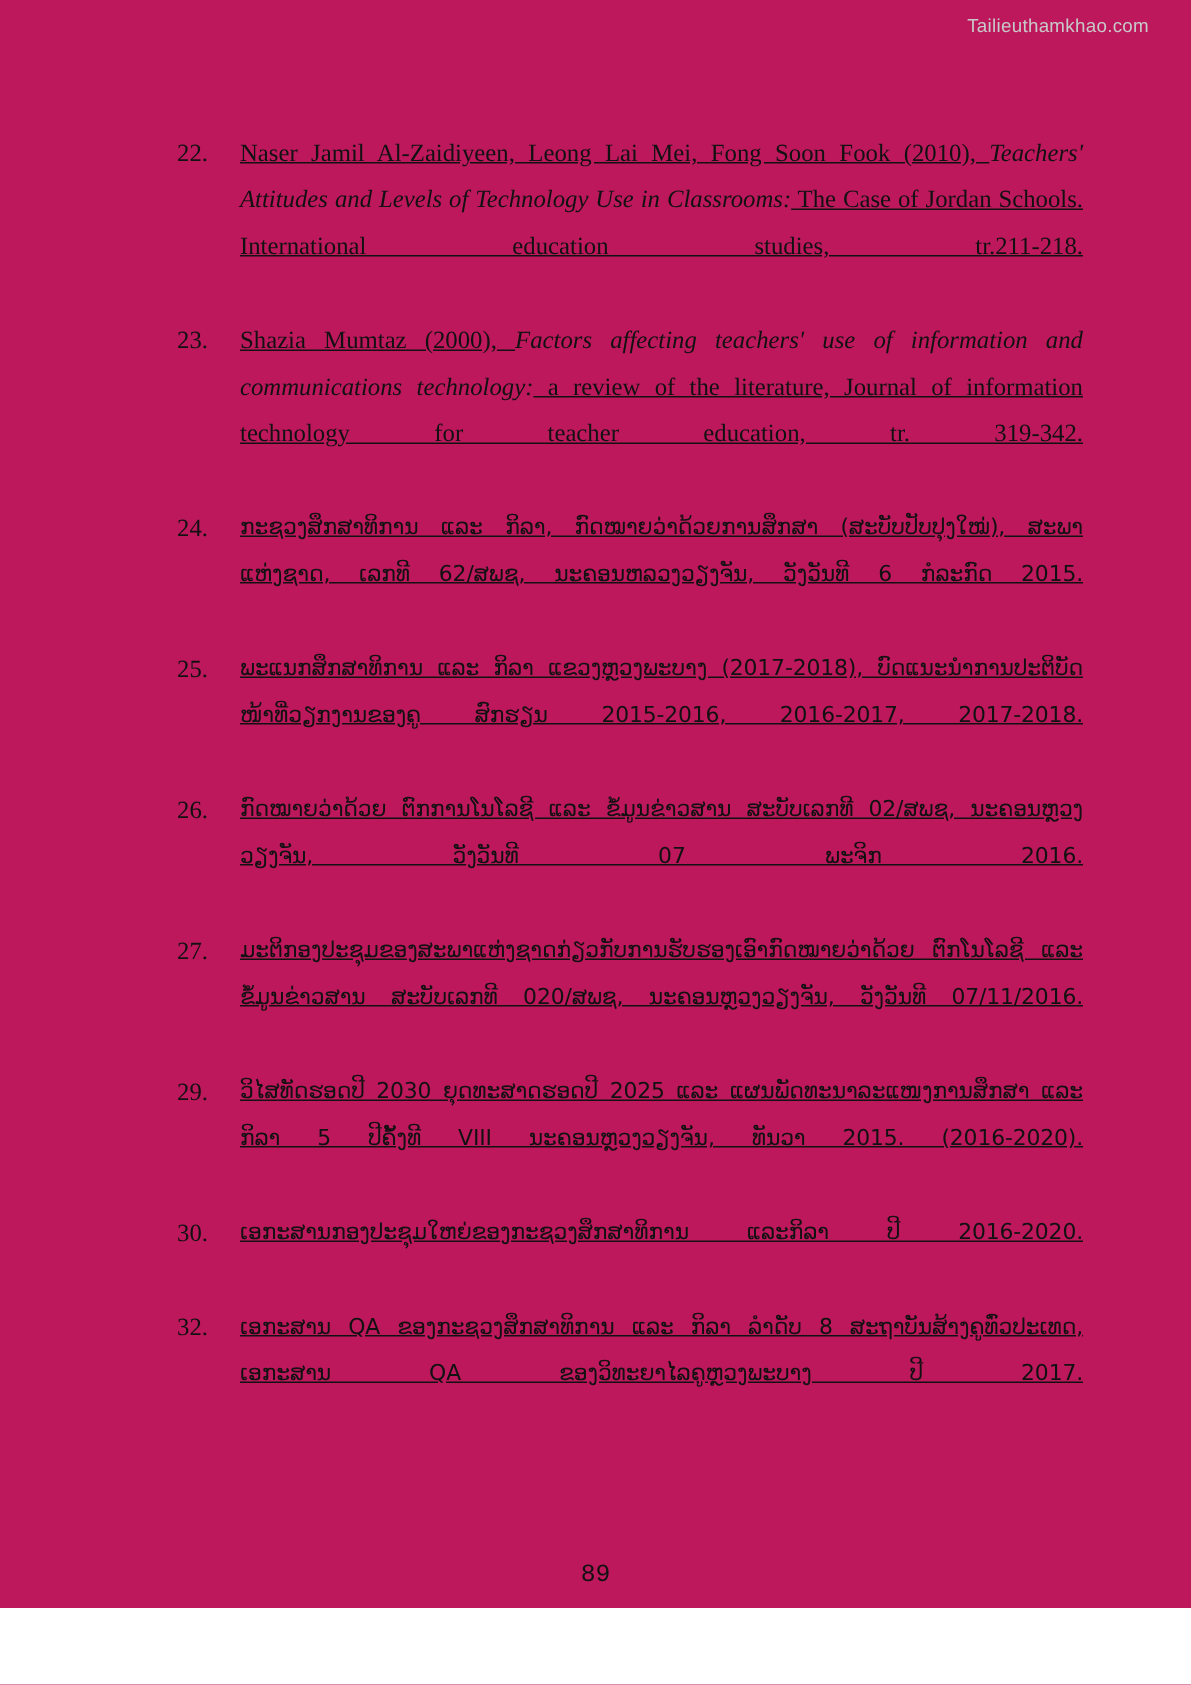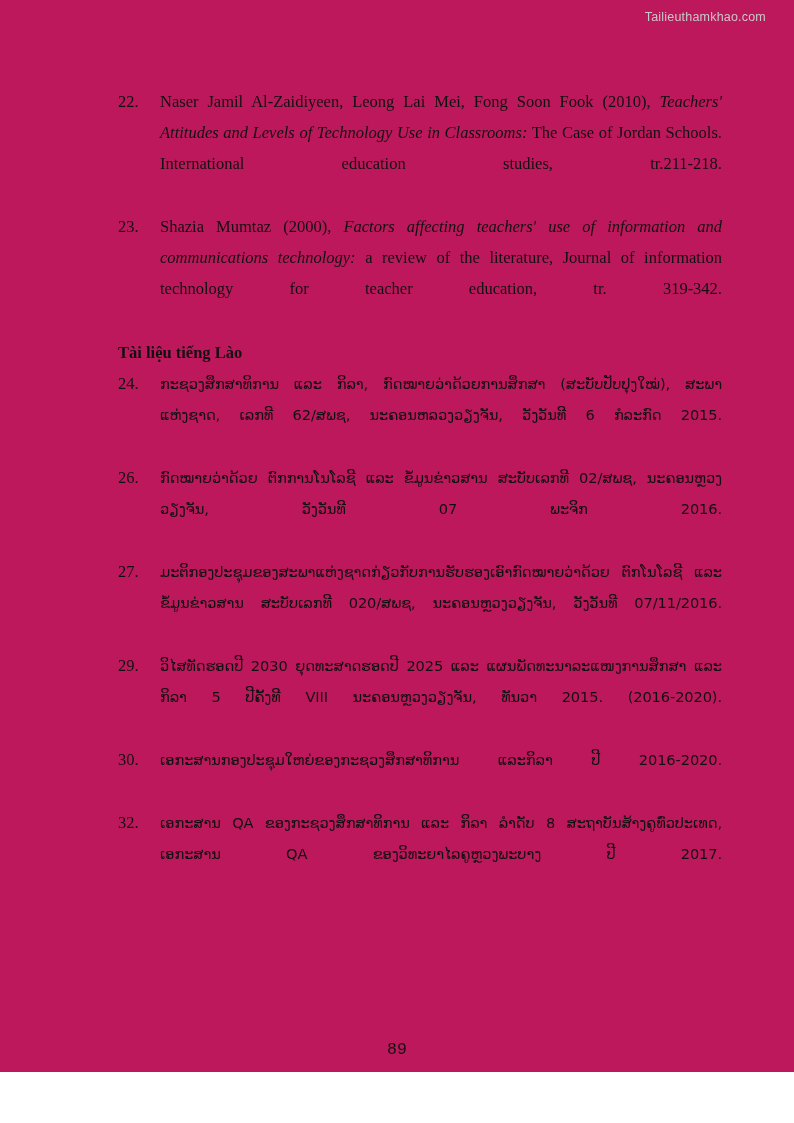--- a/index.html
+++ b/index.html
@@ -54,21 +54,21 @@
     text-align: justify;
     text-justify: inter-word;
     hyphens: none;
   }
   .ref-body.lao {
     font-family: "DejaVu Sans", "Liberation Sans", sans-serif;
     font-size: 14.6px;
     line-height: 31px;
     letter-spacing: -0.1px;
   }
-  .ref-body > span { display: inline; }
+  .ref-body > span { display: inline; text-decoration: underline; }
   i.it {
     font-style: italic;
   }
   .section-head {
     font-size: 16.5px;
     line-height: 31px;
     font-weight: bold;
     margin: 2px 0 0 0;
     text-align: left;
   }
@@ -98,24 +98,27 @@
   <div class="content">
 
   <div class="ref">
         <div class="ref-num">22.</div>
         <div class="ref-body"><span>Naser Jamil Al-Zaidiyeen, Leong Lai Mei, Fong Soon Fook (2010), </span><i class="it">Teachers' Attitudes and Levels of Technology Use in Classrooms:</i><span> The Case of Jordan Schools. International education studies, tr.211-218.</span></div>
       </div>
       <div class="ref">
         <div class="ref-num">23.</div>
         <div class="ref-body"><span> Shazia Mumtaz (2000), </span><i class="it">Factors affecting teachers' use of information and communications technology:</i><span> a review of the literature, Journal of information technology for teacher education, tr. 319-342.</span></div>
       </div>
-      <div class="section-head">Tài liệu tiếng Lào</div>
       <div class="ref">
         <div class="ref-num">24.</div>
         <div class="ref-body lao"><span>ກະຊວງສຶກສາທິການ ແລະ ກິລາ, ກົດໝາຍວ່າດ້ວຍການສຶກສາ (ສະບັບປັບປຸງໃໝ່), ສະພາແຫ່ງຊາດ, ເລກທີ 62/ສພຊ, ນະຄອນຫລວງວຽງຈັນ, ວັງວັນທີ 6 ກໍລະກົດ 2015.</span></div>
+      </div>
+      <div class="ref">
+        <div class="ref-num">25.</div>
+        <div class="ref-body lao"><span>ພະແນກສຶກສາທິການ ແລະ ກິລາ ແຂວງຫຼວງພະບາງ (2017-2018), ບົດແນະນໍາການປະຕິບັດໜ້າທີ່ວຽກງານຂອງຄູ ສົກຮຽນ 2015-2016, 2016-2017, 2017-2018.</span></div>
       </div>
       <div class="ref">
         <div class="ref-num">26.</div>
         <div class="ref-body lao"><span>ກົດໝາຍວ່າດ້ວຍ ຕົກການໂນໂລຊີ ແລະ ຂໍ້ມູນຂ່າວສານ ສະບັບເລກທີ 02/ສພຊ, ນະຄອນຫຼວງວຽງຈັນ, ວັງວັນທີ 07 ພະຈິກ 2016.</span></div>
       </div>
       <div class="ref">
         <div class="ref-num">27.</div>
         <div class="ref-body lao"><span>ມະຕິກອງປະຊຸມຂອງສະພາແຫ່ງຊາດກ່ຽວກັບການຮັບຮອງເອົາກົດໝາຍວ່າດ້ວຍ ຕົກໂນໂລຊີ ແລະ ຂໍ້ມູນຂ່າວສານ ສະບັບເລກທີ 020/ສພຊ, ນະຄອນຫຼວງວຽງຈັນ, ວັງວັນທີ 07/11/2016.</span></div>
       </div>
       <div class="ref">

